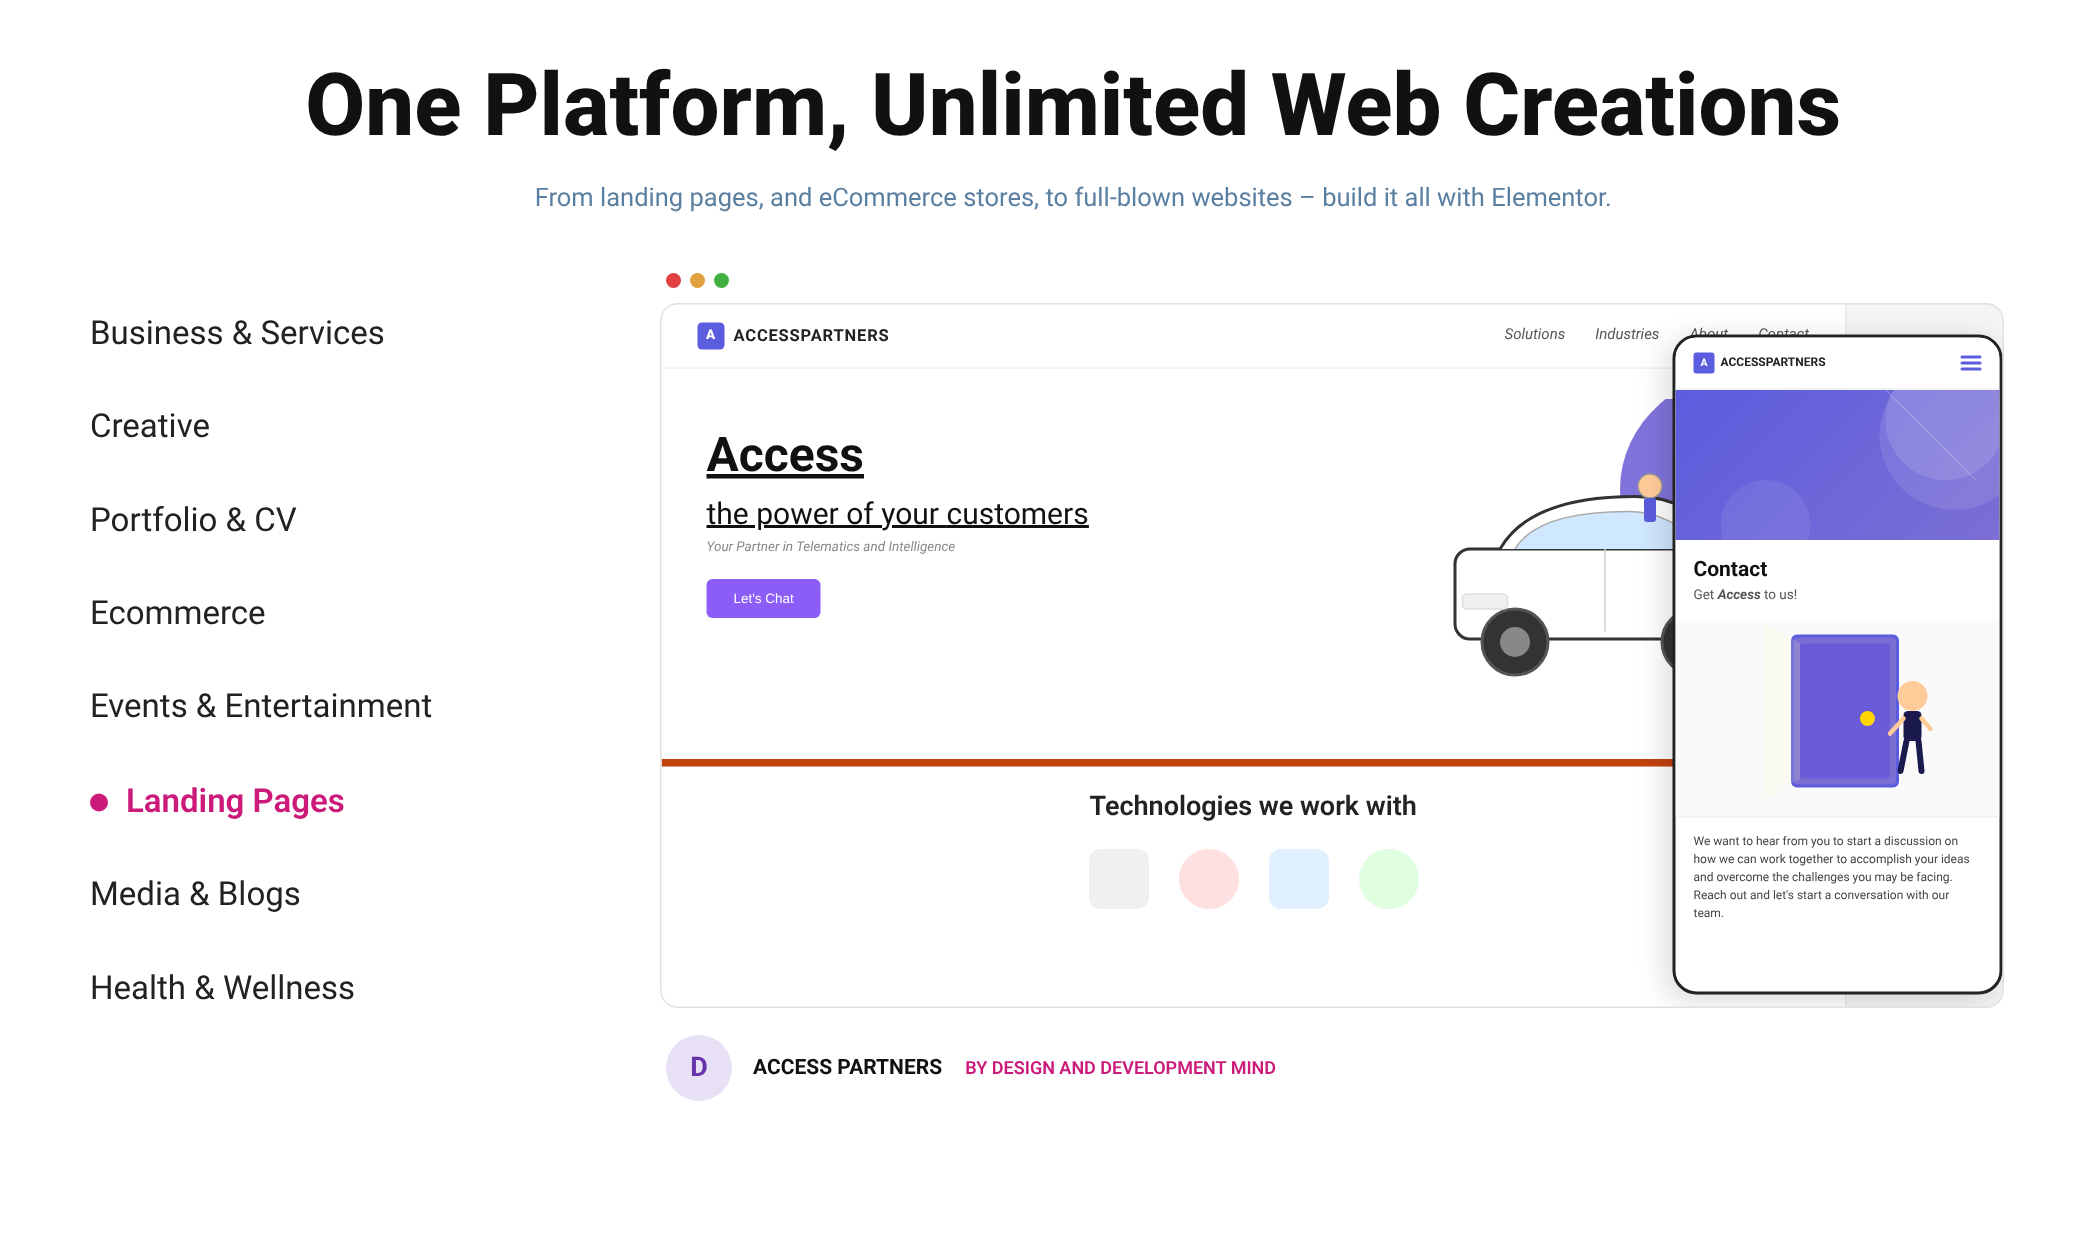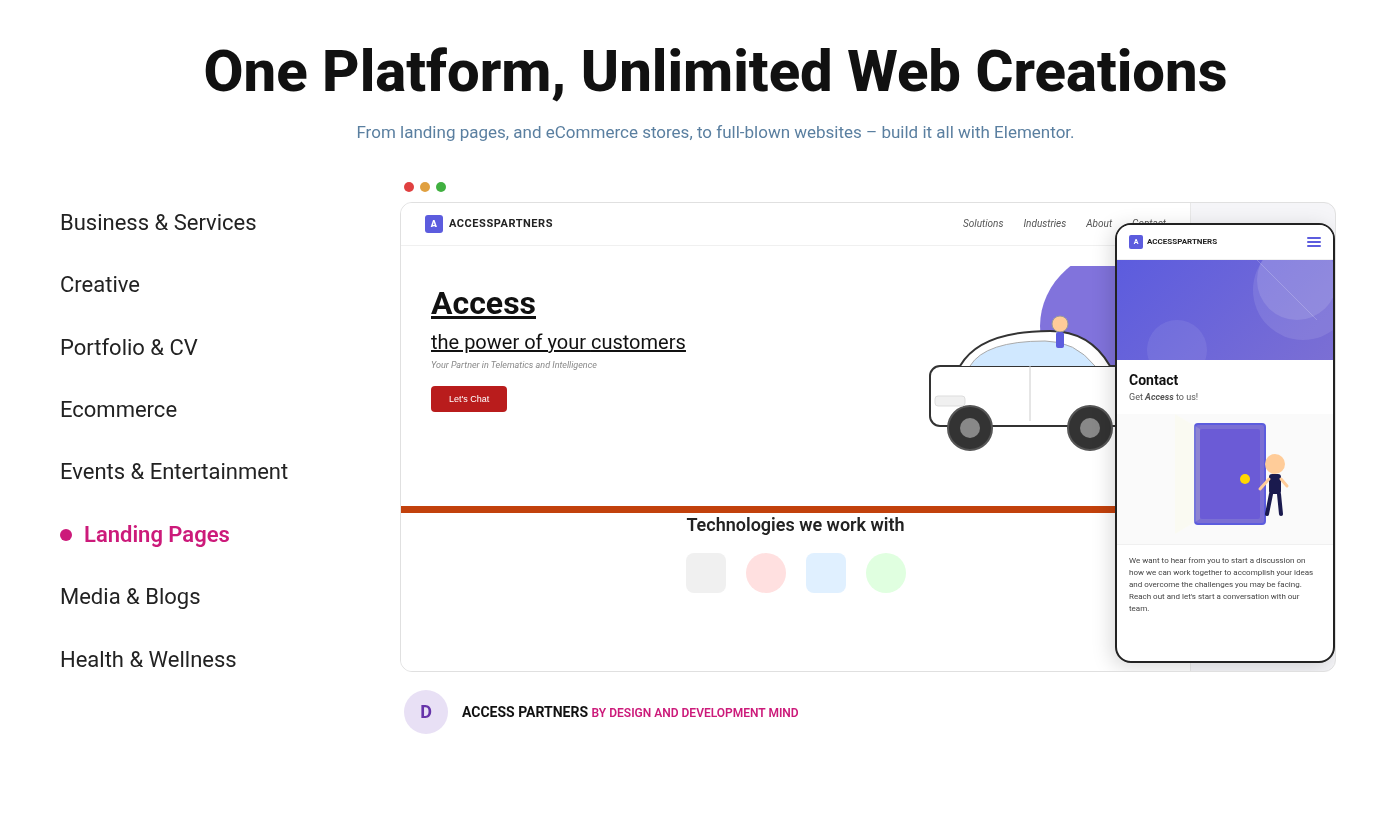--- a/index.html
+++ b/index.html
@@ -26,21 +26,21 @@
     }
     .header p {
       font-size: 17px;
       color: #5a7fa0;
       font-weight: 400;
     }
 
     .main-content {
       display: flex;
       padding: 10px 60px 40px 60px;
-      gap: 20px;
+      gap: 60px;
       align-items: flex-start;
     }
 
     
     .sidebar {
       width: 320px;
       flex-shrink: 0;
       padding-top: 10px;
     }
     .sidebar-item {
@@ -164,41 +164,41 @@
       text-decoration: underline;
     }
     .mockup-hero-text p {
       font-size: 9px;
       color: #888;
       margin-top: 4px;
       font-style: italic;
     }
     .mockup-cta {
       margin-top: 16px;
-      background: #b91c1c;
+      background: #8b5cf6;
       color: white;
       border: none;
       padding: 8px 18px;
       border-radius: 4px;
       font-size: 9px;
       cursor: pointer;
     }
 
     
     .mockup-illustration {
       position: absolute;
       right: 0;
       top: 20px;
       width: 340px;
       height: 240px;
     }
 
     .mockup-tech-section {
-      padding: 1px 30px;
-      border-top: 7px solid #c2410c;
+      padding: 16px 30px;
+      border-top: 5px solid #c2410c;
     }
     .mockup-tech-title {
       font-size: 18px;
       font-weight: 600;
       color: #222;
       text-align: center;
       margin-bottom: 10px;
     }
 
     
@@ -331,20 +331,21 @@
     }
     .preview-title strong {
       font-weight: 700;
       color: #111;
     }
     .preview-title .by-text {
       color: #cc1a7a;
       font-weight: 600;
       text-transform: uppercase;
       font-size: 12px;
+      margin-left: 12px;
     }
   </style>
 </head>
 <body>
 
 <div class="header">
   <h1>One Platform, Unlimited Web Creations</h1>
   <p>From landing pages, and eCommerce stores, to full-blown websites – build it all with Elementor.</p>
 </div>
 

